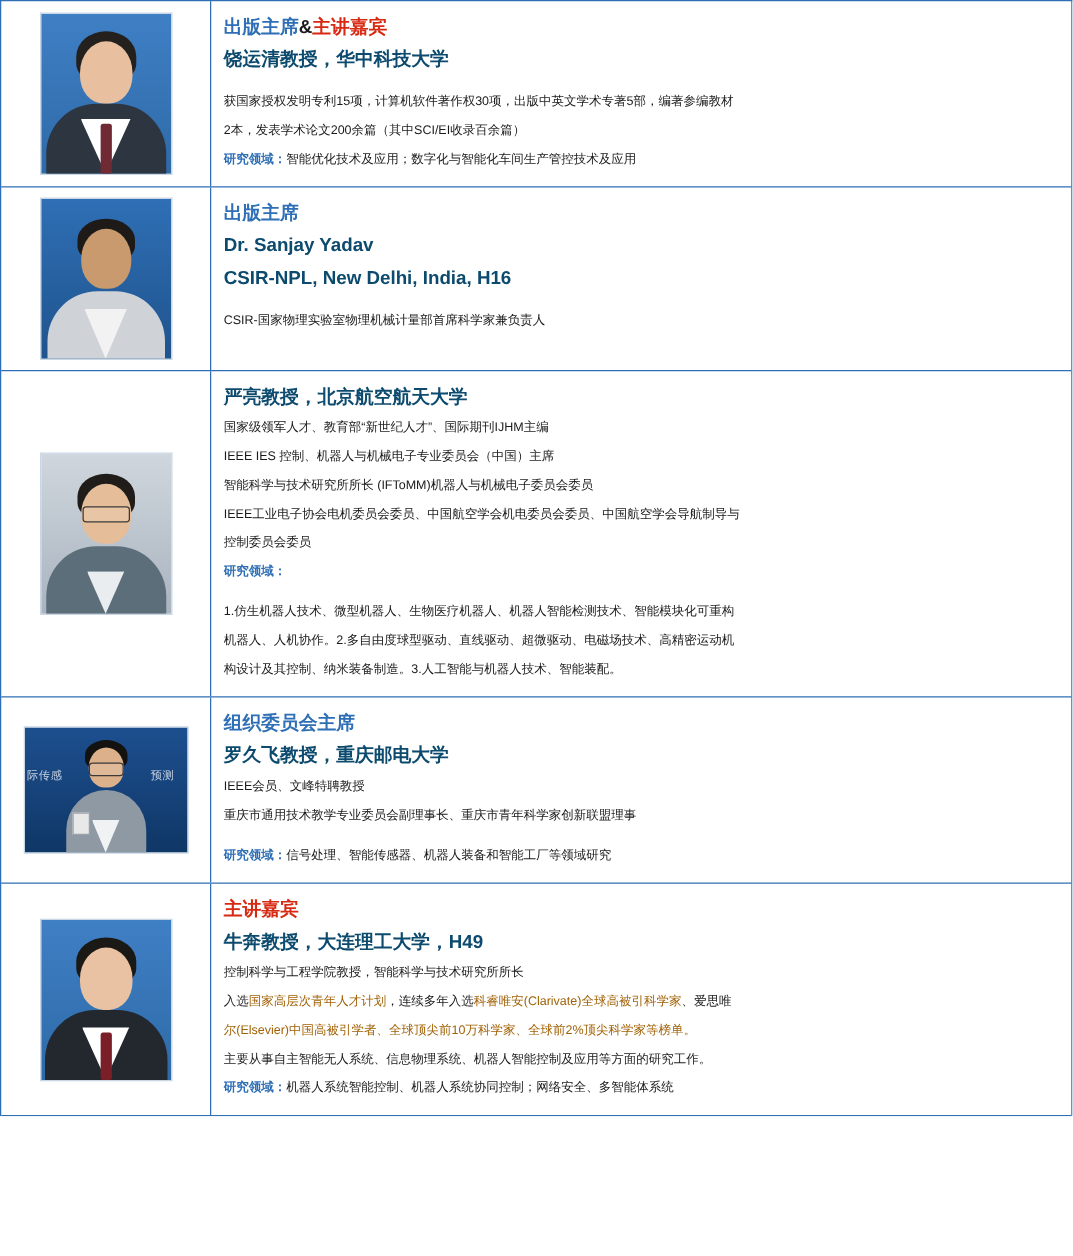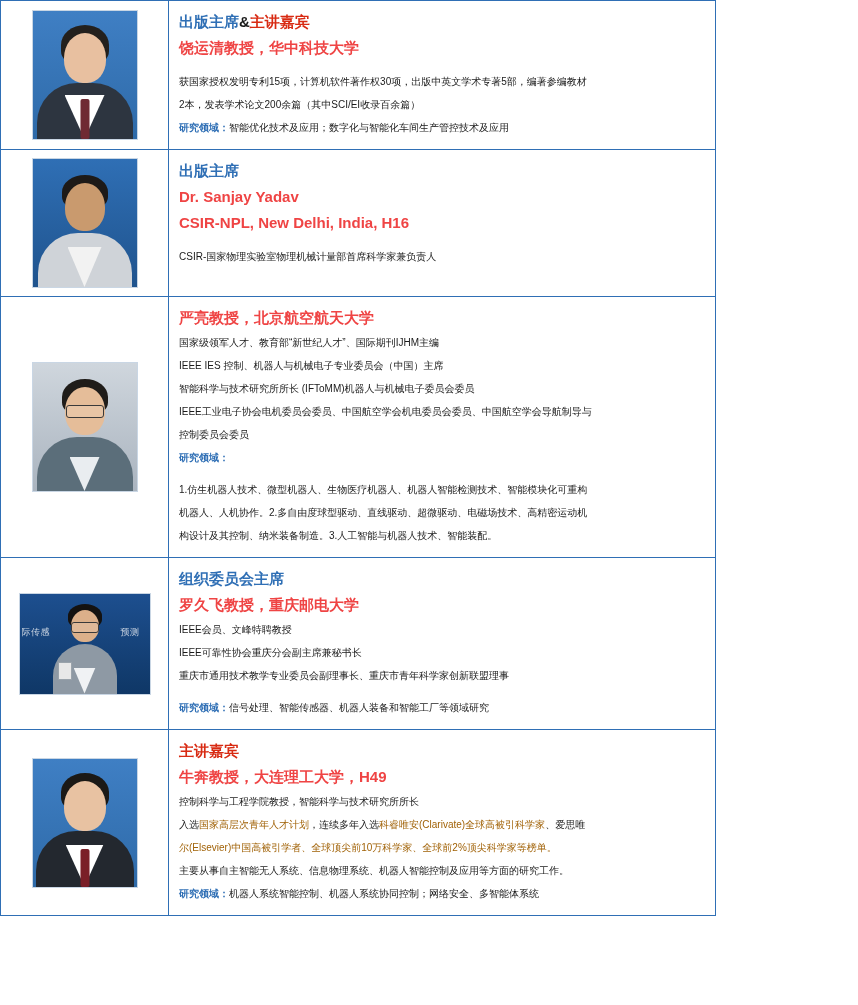--- a/index.html
+++ b/index.html
@@ -7,21 +7,21 @@
     padding: 0;
     background: #ffffff;
   }
   body {
     width: 858px;
     font-family: "Liberation Sans", "DejaVu Sans", sans-serif;
     color: #1a1a1a;
     -webkit-font-smoothing: antialiased;
   }
   .page {
-    width: 716px;
+    width: 858px;
     box-sizing: border-box;
     border-top: 1px solid #2f6fb5;
     border-left: 1px solid #2f6fb5;
     border-right: 1px solid #2f6fb5;
   }
   .row {
     display: flex;
     border-bottom: 1px solid #2f6fb5;
     box-sizing: border-box;
   }
@@ -53,21 +53,21 @@
     color: #1a1a1a;
     font-weight: bold;
   }
   .headline .red-part {
     color: #d82a12;
   }
   .name-line {
     font-weight: bold;
     font-size: 15px;
     line-height: 26px;
-    color: #ef4444;
+    color: #0c4a6e;
   }
   .body-line {
     font-size: 10px;
     line-height: 23px;
     color: #1a1a1a;
   }
   .spacer {
     height: 9px;
   }
   .field-label {
@@ -231,21 +231,20 @@
         <div class="p-shirt" style="bottom:0;width:22px;height:26px;background:#f0f2f4;"></div>
         <div class="p-badge" style="left:38px;bottom:14px;"></div>
         <div class="p-text" style="left:2px;top:32px;">际传感</div>
         <div class="p-text" style="right:10px;top:32px;">预测</div>
       </div>
     </div>
     <div class="content-cell">
       <div class="headline">组织委员会主席</div>
       <div class="name-line">罗久飞教授，重庆邮电大学</div>
       <div class="body-line">IEEE会员、文峰特聘教授</div>
-      <div class="body-line">IEEE可靠性协会重庆分会副主席兼秘书长</div>
       <div class="body-line">重庆市通用技术教学专业委员会副理事长、重庆市青年科学家创新联盟理事</div>
       <div class="spacer"></div>
       <div class="body-line">
         <span class="field-label">研究领域：</span><span>信号处理、智能传感器、机器人装备和智能工厂等领域研究</span>
       </div>
     </div>
   </div>
 
   <div class="row">
     <div class="photo-cell">

